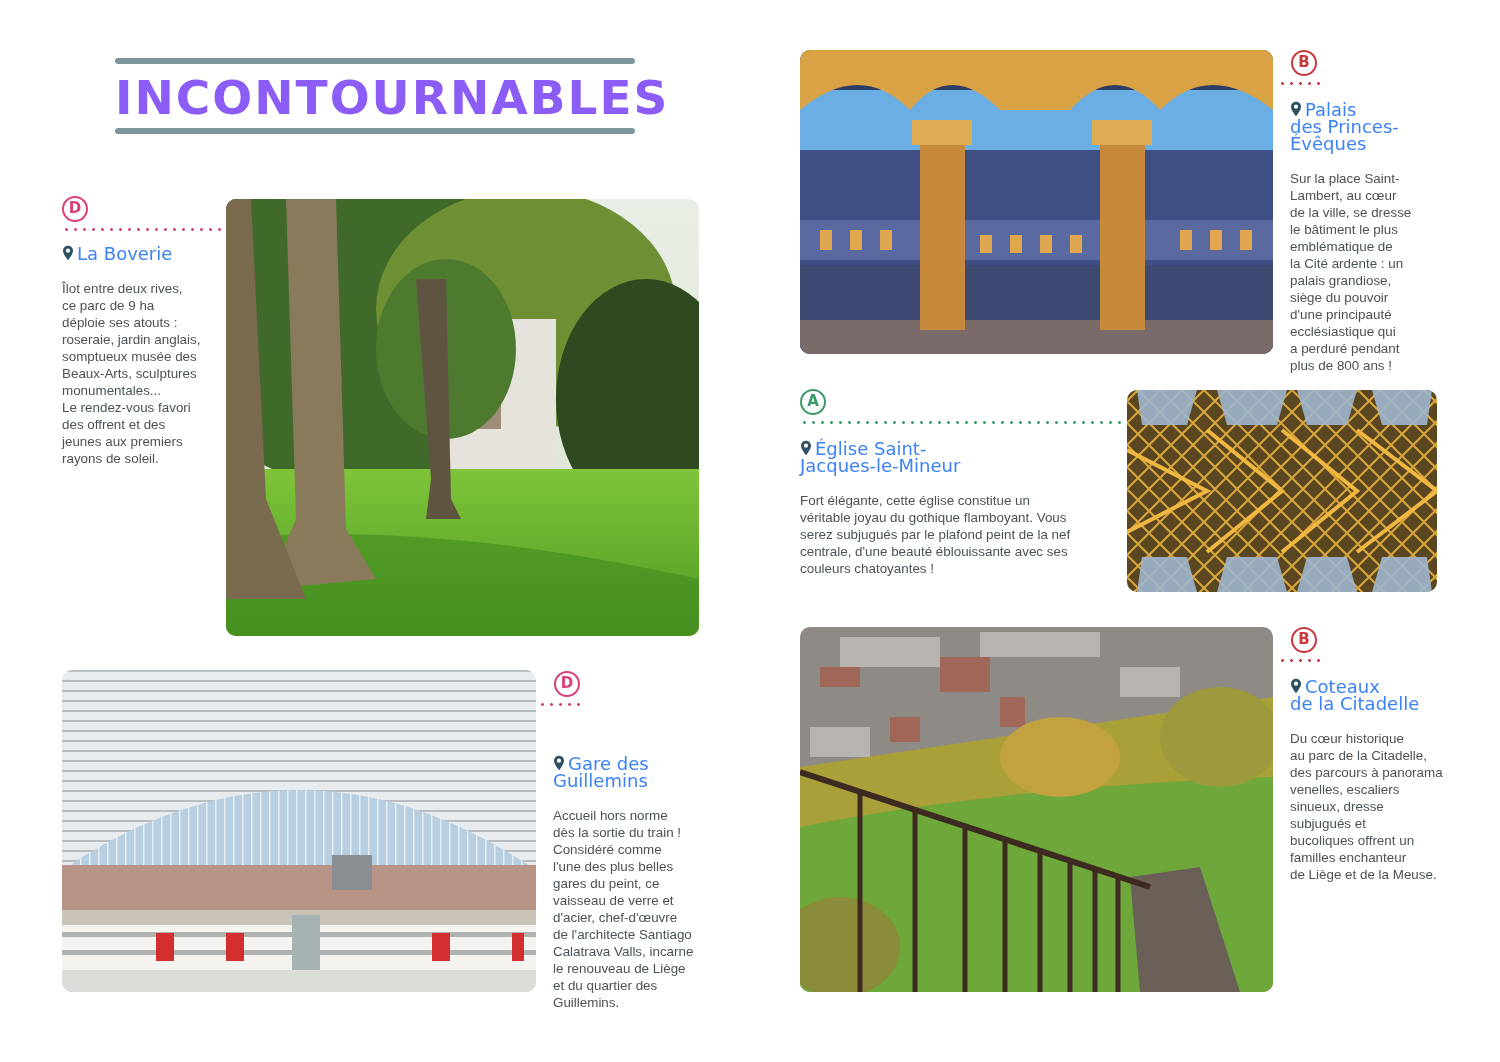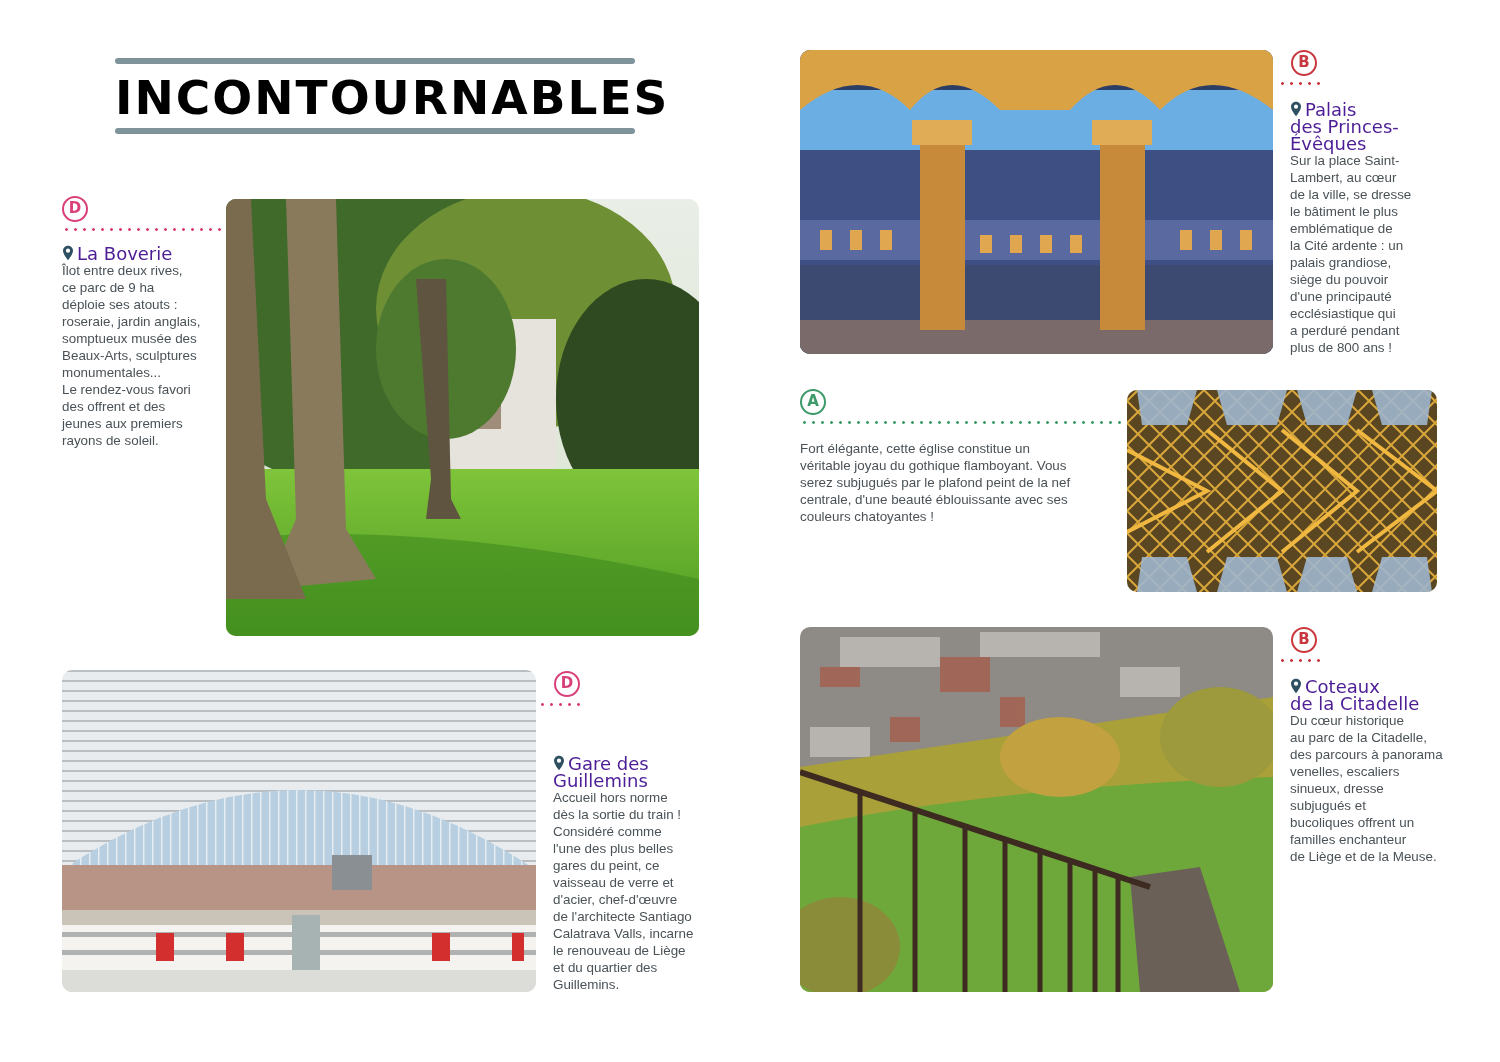--- a/index.html
+++ b/index.html
@@ -4,39 +4,39 @@
 <style>
   * { box-sizing: border-box; margin: 0; padding: 0; }
   html, body { width: 1500px; height: 1062px; background: #ffffff; overflow: hidden; }
   body { position: relative; font-family: "Liberation Sans", sans-serif; color: #3f4a4f; }
 
   .title-block { position: absolute; left: 115px; top: 58px; width: 520px; height: 80px; }
   .title-rule { position: absolute; left: 0; width: 520px; height: 6px; border-radius: 3px; background: #7f939b; }
   .title-rule.top { top: 0; }
   .title-rule.bottom { top: 70px; }
   .page-title { position: absolute; left: 0; top: 13px; width: 520px; text-align: center;
-    font-family: "DejaVu Sans", sans-serif; font-size: 47px; letter-spacing: 2px; font-weight: 600; color: #000000; line-height: 54px; }
+    font-family: "DejaVu Sans", sans-serif; font-size: 47px; letter-spacing: 2px; font-weight: 600; color: #8b5cf6; line-height: 54px; }
 
   .photo { position: absolute; border-radius: 10px; overflow: hidden; }
 
   .badge { position: absolute; width: 26px; height: 26px; border-radius: 50%; border: 2.5px solid; 
     font-family: "DejaVu Sans", sans-serif; font-weight: bold; font-size: 15px; line-height: 21px; text-align: center; }
   .badge.d { color: #d9407a; border-color: #d9407a; }
   .badge.b { color: #c8383f; border-color: #c8383f; }
   .badge.a { color: #3d9a6a; border-color: #3d9a6a; }
 
   .dots { position: absolute; height: 3px; background-image: radial-gradient(circle, currentColor 1.2px, transparent 1.6px); background-size: 9px 3px; background-repeat: repeat-x; }
   .dots.d { color: #d9407a; }
   .dots.b { color: #c8383f; }
   .dots.a { color: #3d9a6a; }
 
   .entry { position: absolute; }
-  .entry-title { font-family: "DejaVu Sans", sans-serif; font-size: 18px; line-height: 17px; color: #4c1d95; font-weight: 500; }
+  .entry-title { font-family: "DejaVu Sans", sans-serif; font-size: 18px; line-height: 17px; color: #3b82f6; font-weight: 500; }
   .pin { display: inline-block; width: 12px; height: 16px; vertical-align: -1px; margin-right: 3px; }
-  .entry-text { font-family: "Liberation Sans", sans-serif; font-size: 13.4px; line-height: 17px; color: #4a5257; margin-top: 0; }
+  .entry-text { font-family: "Liberation Sans", sans-serif; font-size: 13.4px; line-height: 17px; color: #4a5257; margin-top: 18px; }
 </style>
 </head>
 <body>
 
 <div class="title-block">
   <div class="title-rule top"></div>
   <div class="page-title">INCONTOURNABLES</div>
   <div class="title-rule bottom"></div>
 </div>
 
@@ -140,20 +140,27 @@
       <div>d'une principauté</div>
       <div>ecclésiastique qui</div>
       <div>a perduré pendant</div>
       <div>plus de 800 ans !</div>
   </div>
 </div>
 
 <div class="badge a" style="left:800px; top:389px;">A</div>
 <div class="dots a" style="left:800px; top:421px; width:326px;"></div>
 <div class="entry" style="left:800px; top:440px; width:320px;">
+  <div class="entry-title">
+    <div><svg class="pin" viewBox="0 0 12 16">
+          <path d="M6 0.8C3.1 0.8 1 3 1 5.7 1 9.3 6 15.2 6 15.2S11 9.3 11 5.7C11 3 8.9 0.8 6 0.8Z" fill="#2e5060"></path>
+          <circle cx="6" cy="5.7" r="2.1" fill="#fff"></circle>
+        </svg><span>Église Saint-</span></div>
+    <div>Jacques-le-Mineur</div>
+  </div>
   <div class="entry-text">
     <div>Fort élégante, cette église constitue un</div>
       <div>véritable joyau du gothique flamboyant. Vous</div>
       <div>serez subjugués par le plafond peint de la nef</div>
       <div>centrale, d'une beauté éblouissante avec ses</div>
       <div>couleurs chatoyantes !</div>
   </div>
 </div>
 <div class="photo" style="left:1127px; top:390px; width:310px; height:202px;">
   <svg width="310" height="202" viewBox="0 0 310 202" preserveAspectRatio="none">

